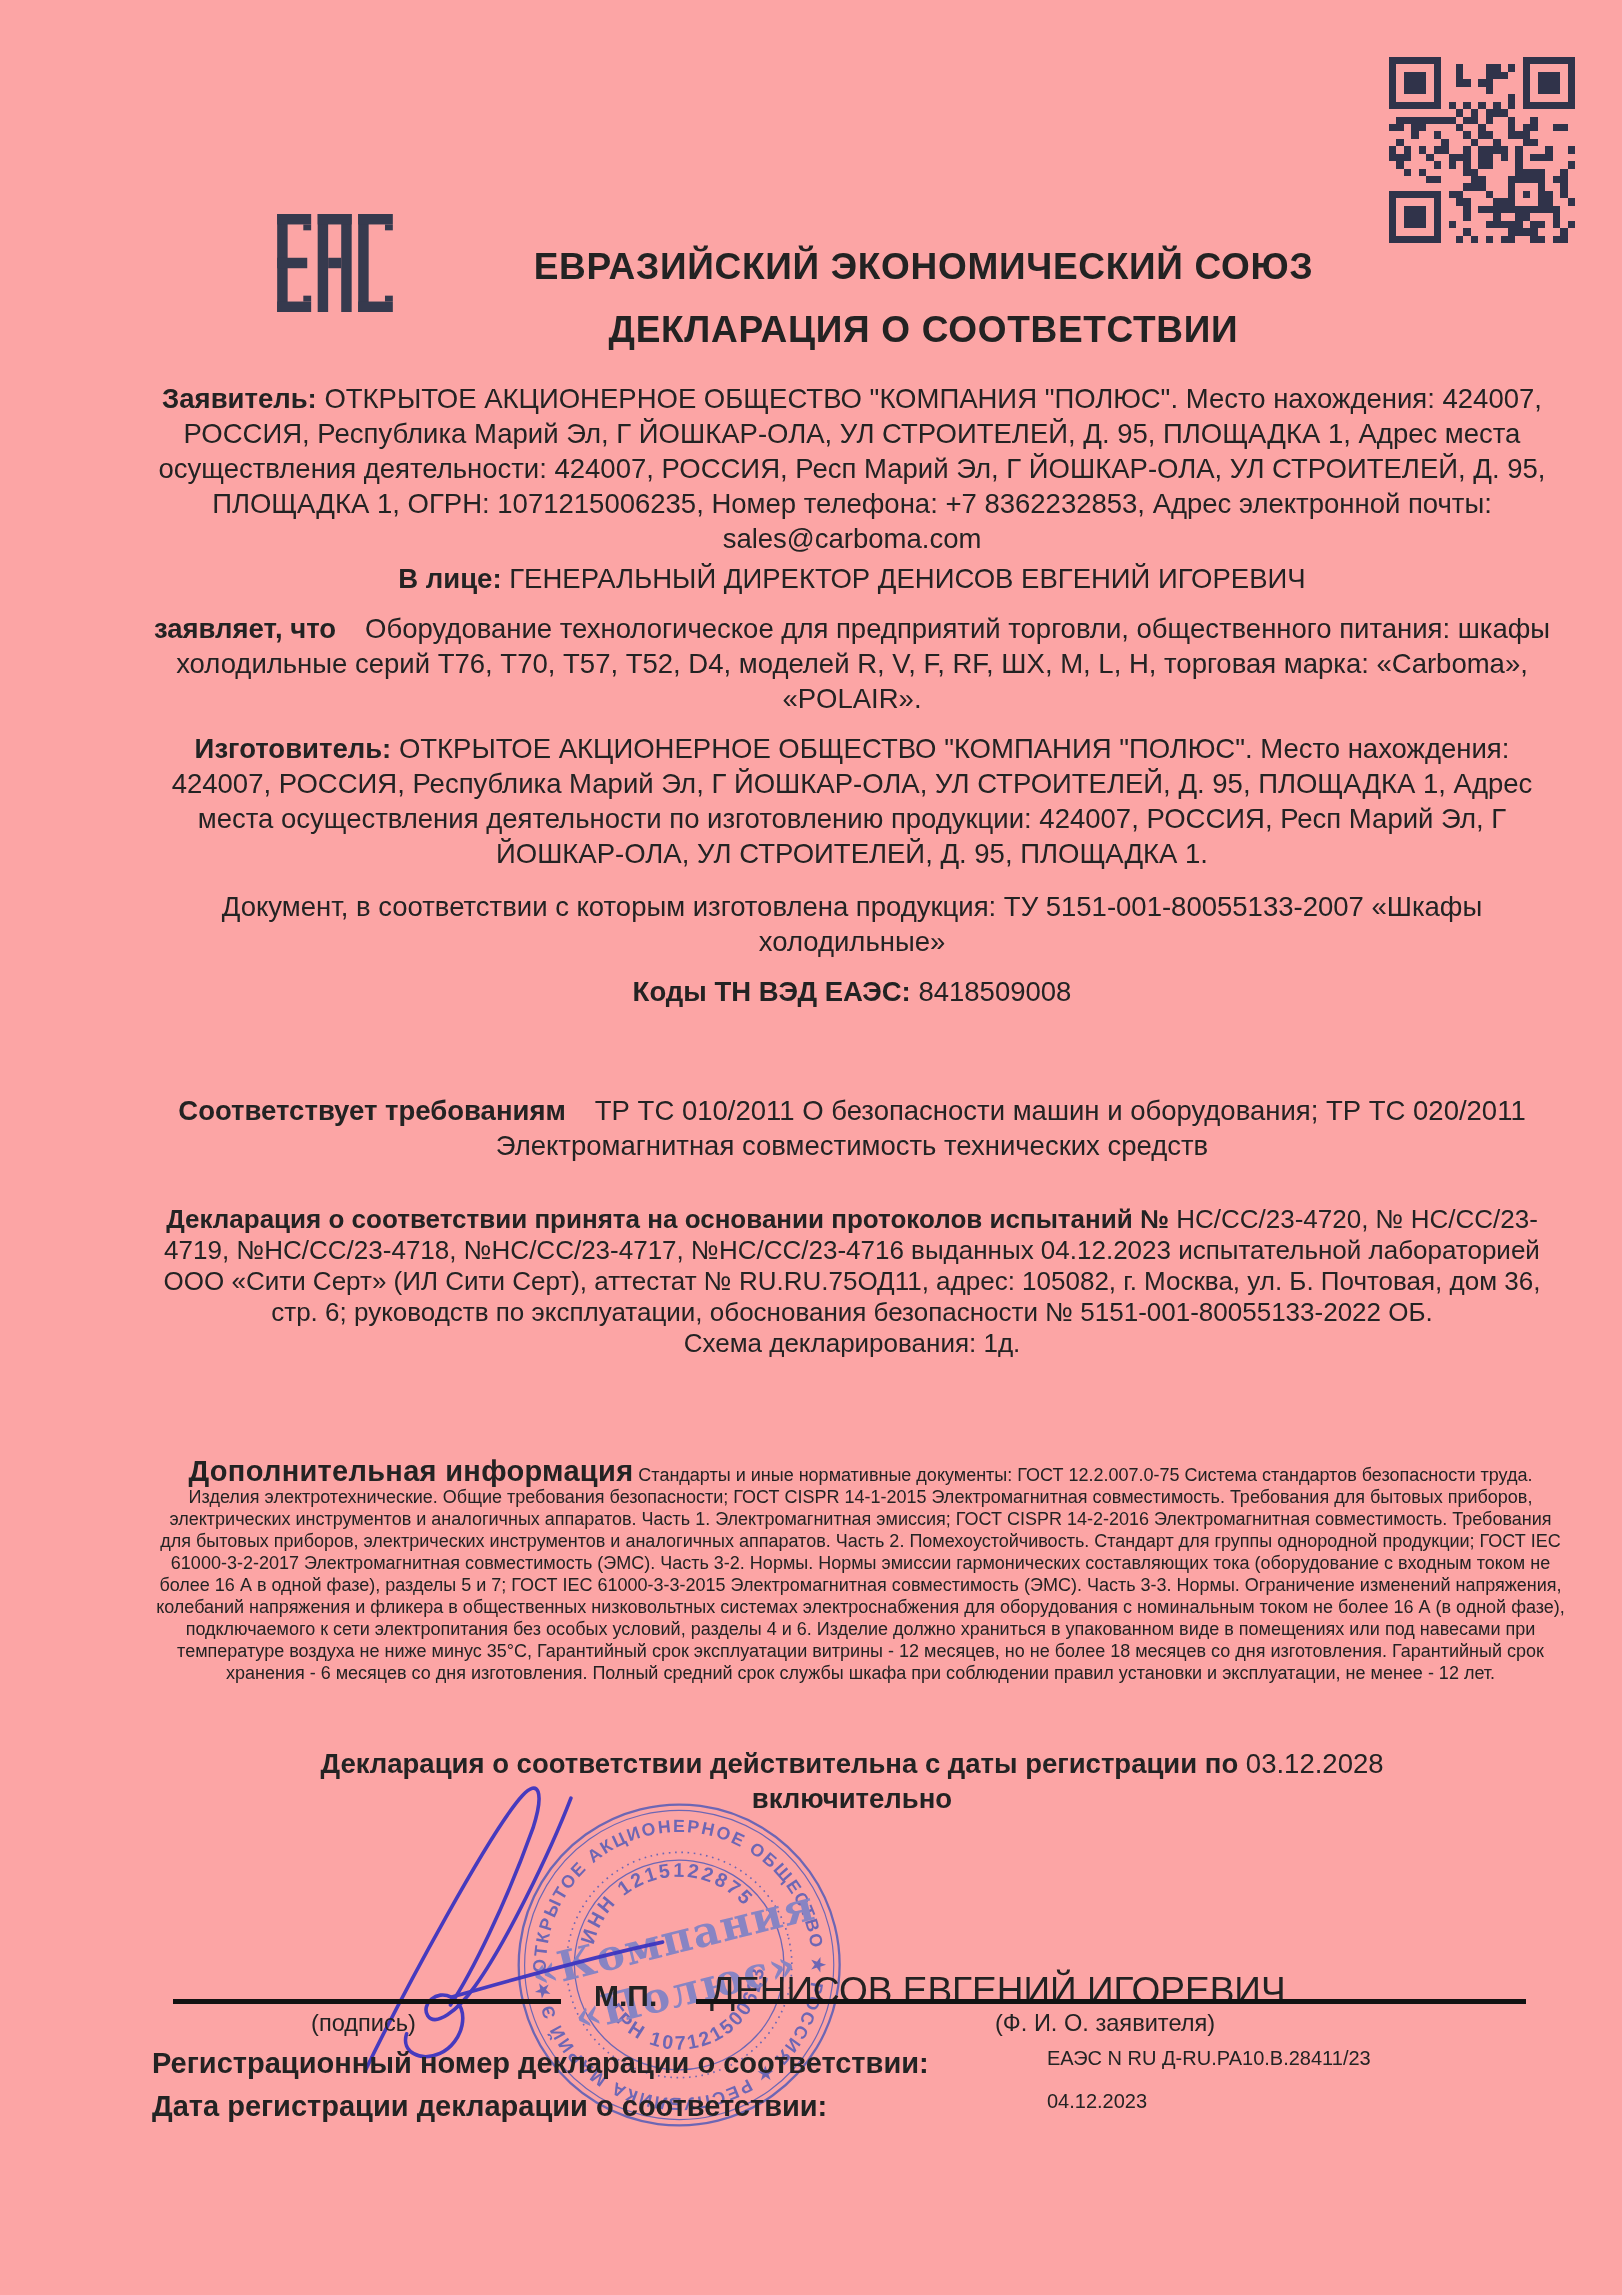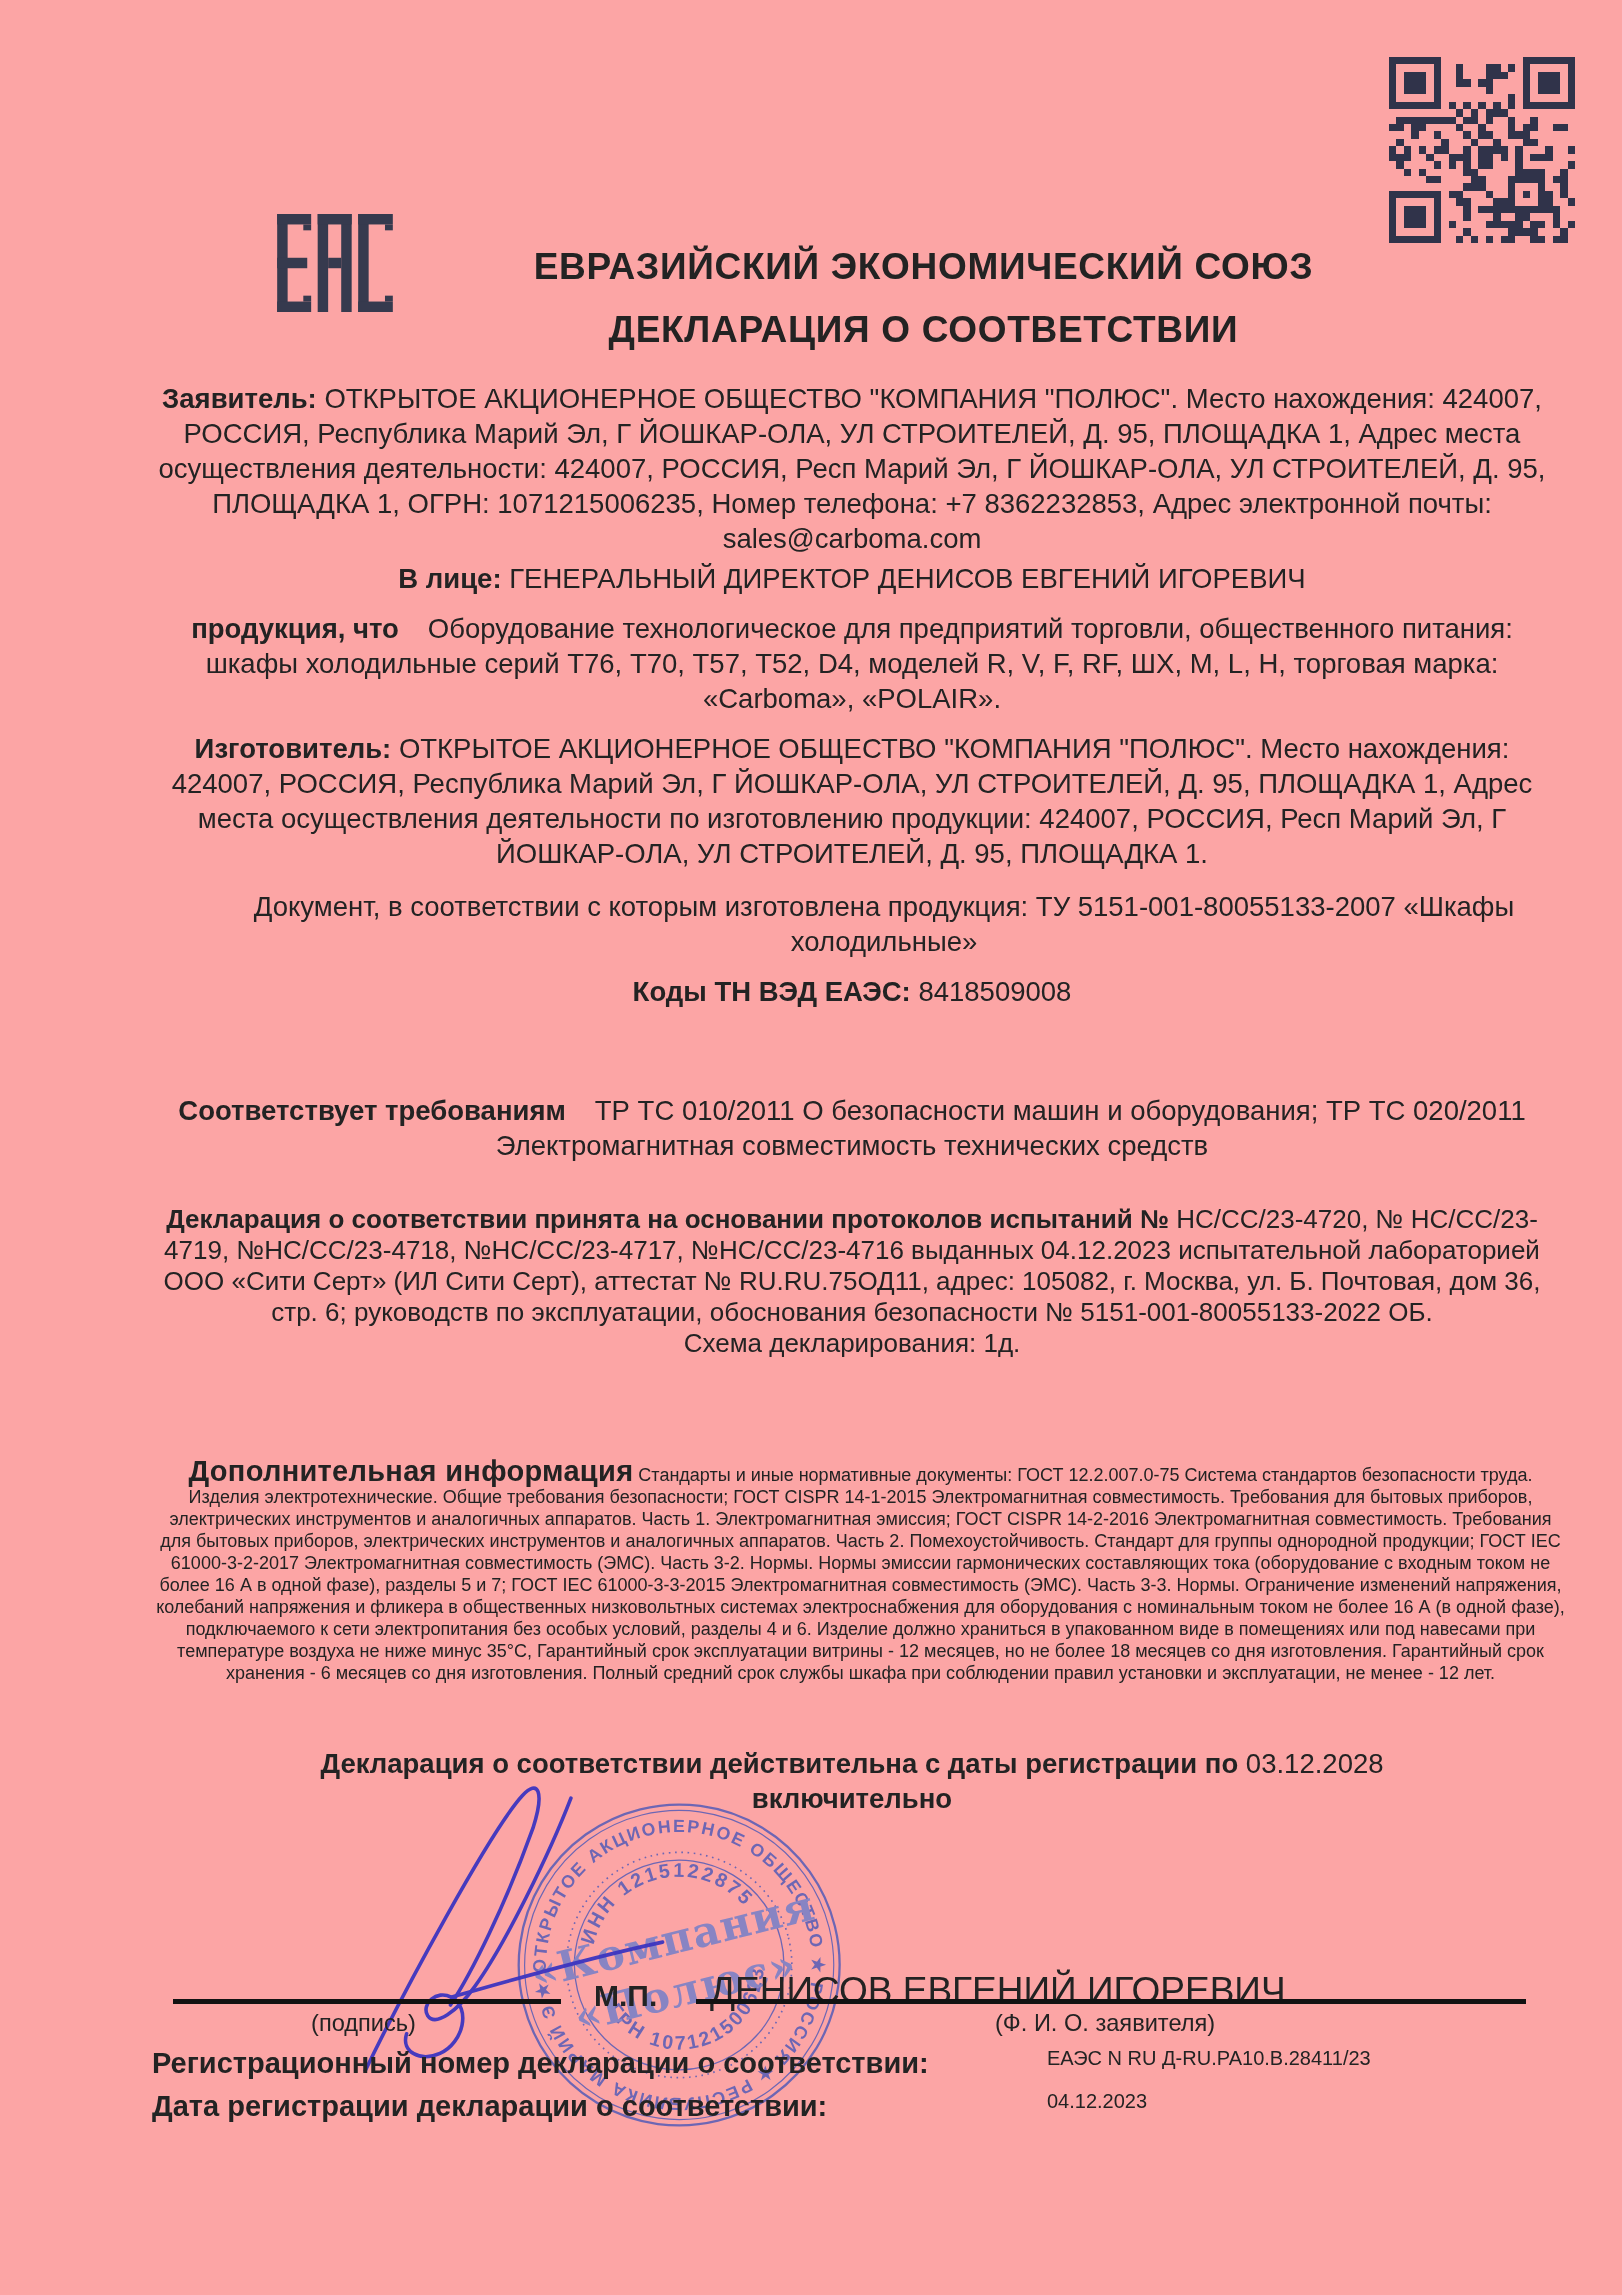--- a/index.html
+++ b/index.html
@@ -17,21 +17,21 @@
   #qr svg{width:100%;height:100%;shape-rendering:crispEdges;}
   .titles{left:283px; right:59px; text-align:center; font-weight:700; font-size:37px; letter-spacing:0.7px; white-space:nowrap;}
   #title1{top:246px;}
   #title2{top:309px;}
   
   .para{left:152px; width:1400px; font-size:27.5px; line-height:35px; text-align:center;}
   #p-applicant{top:381px;}
   #p-inperson{top:561px;}
   #p-declares{top:611px;}
   #p-manufacturer{top:731px;}
-  #p-document{top:889px;margin-left:32px;}
+  #p-document{top:889px;}
   #p-tnved{top:974px;}
   #p-serial{top:1044px;}
   #p-complies{top:1093px;}
   #p-basis{top:1204px; font-size:26px; line-height:31px;}
   #p-basis .scheme{display:block;}
   #p-additional{top:1460px; width:1417px; font-size:18px; line-height:22px;}
   #p-additional .lbl{font-size:29px; letter-spacing:0.3px;}
   #p-validity{top:1746px;}
   #p-validity .suffix{display:block;}
   
@@ -370,21 +370,21 @@
       </svg>
   </div>
 
   <div id="title1" class="abs titles">ЕВРАЗИЙСКИЙ ЭКОНОМИЧЕСКИЙ СОЮЗ</div>
   <div id="title2" class="abs titles">ДЕКЛАРАЦИЯ О СООТВЕТСТВИИ</div>
 
   <div id="p-applicant" class="abs para"><span class="b">Заявитель:</span><span> ОТКРЫТОЕ АКЦИОНЕРНОЕ ОБЩЕСТВО "КОМПАНИЯ "ПОЛЮС". Место нахождения: 424007, РОССИЯ,  Республика Марий Эл, Г ЙОШКАР-ОЛА, УЛ СТРОИТЕЛЕЙ, Д. 95, ПЛОЩАДКА 1, Адрес места осуществления деятельности: 424007, РОССИЯ, Респ Марий Эл, Г ЙОШКАР-ОЛА, УЛ СТРОИТЕЛЕЙ, Д. 95, ПЛОЩАДКА 1, ОГРН: 1071215006235, Номер телефона: +7 8362232853, Адрес электронной почты: sales@carboma.com</span></div>
 
   <div id="p-inperson" class="abs para"><span class="b">В лице:</span><span> ГЕНЕРАЛЬНЫЙ ДИРЕКТОР ДЕНИСОВ ЕВГЕНИЙ ИГОРЕВИЧ</span></div>
 
-  <div id="p-declares" class="abs para"><span class="b tab">продукция, что</span><span>Оборудование технологическое для предприятий торговли, общественного питания: шкафы холодильные серий Т76, Т70, Т57, Т52, D4, моделей R, V, F, RF, ШХ, M, L, H, торговая марка: «Carboma», «POLAIR».</span></div>
+  <div id="p-declares" class="abs para"><span class="b tab">заявляет, что</span><span>Оборудование технологическое для предприятий торговли, общественного питания: шкафы холодильные серий Т76, Т70, Т57, Т52, D4, моделей R, V, F, RF, ШХ, M, L, H, торговая марка: «Carboma», «POLAIR».</span></div>
 
   <div id="p-manufacturer" class="abs para"><span class="b">Изготовитель:</span><span> ОТКРЫТОЕ АКЦИОНЕРНОЕ ОБЩЕСТВО "КОМПАНИЯ "ПОЛЮС". Место нахождения: 424007, РОССИЯ, Республика Марий Эл, Г ЙОШКАР-ОЛА, УЛ СТРОИТЕЛЕЙ, Д. 95, ПЛОЩАДКА 1, Адрес места осуществления деятельности по изготовлению продукции: 424007, РОССИЯ, Респ Марий Эл, Г ЙОШКАР-ОЛА, УЛ СТРОИТЕЛЕЙ, Д. 95, ПЛОЩАДКА 1.</span></div>
 
   <div id="p-document" class="abs para">Документ, в соответствии с которым изготовлена продукция: ТУ 5151-001-80055133-2007 «Шкафы холодильные»</div>
 
   <div id="p-tnved" class="abs para"><span class="b">Коды ТН ВЭД ЕАЭС:</span><span> 8418509008</span></div>
 
 
   <div id="p-complies" class="abs para"><span class="b tab">Соответствует требованиям</span><span>ТР ТС 010/2011 О безопасности машин и оборудования; ТР ТС 020/2011 Электромагнитная совместимость технических средств</span></div>
 

